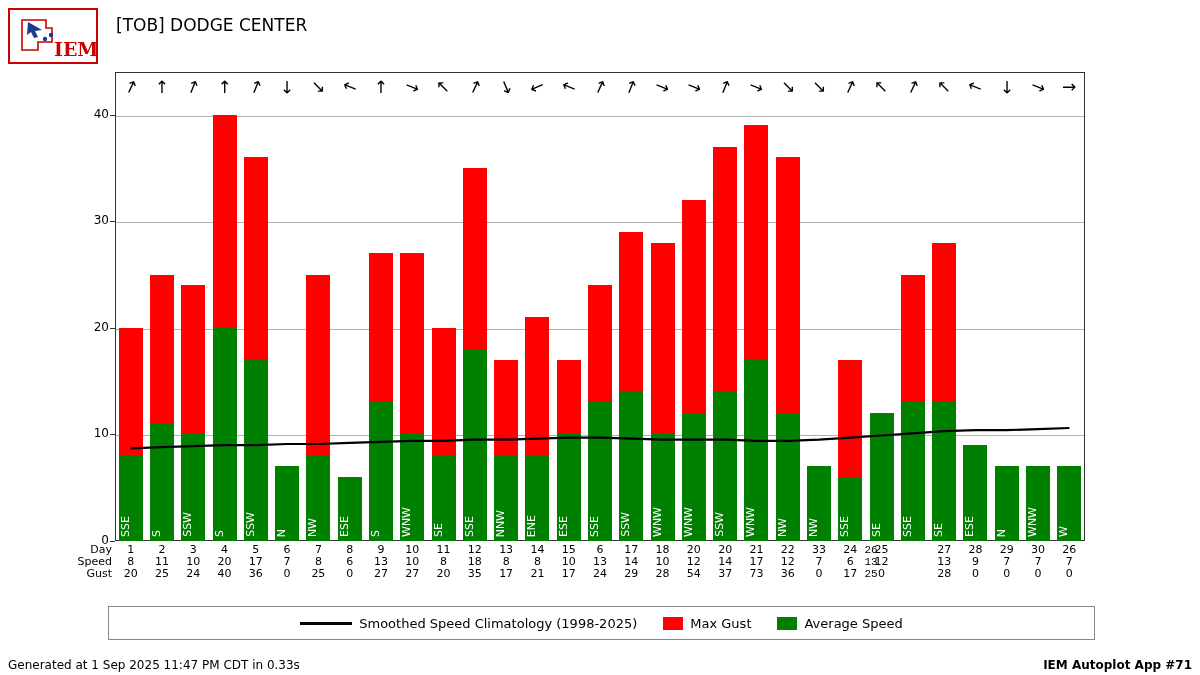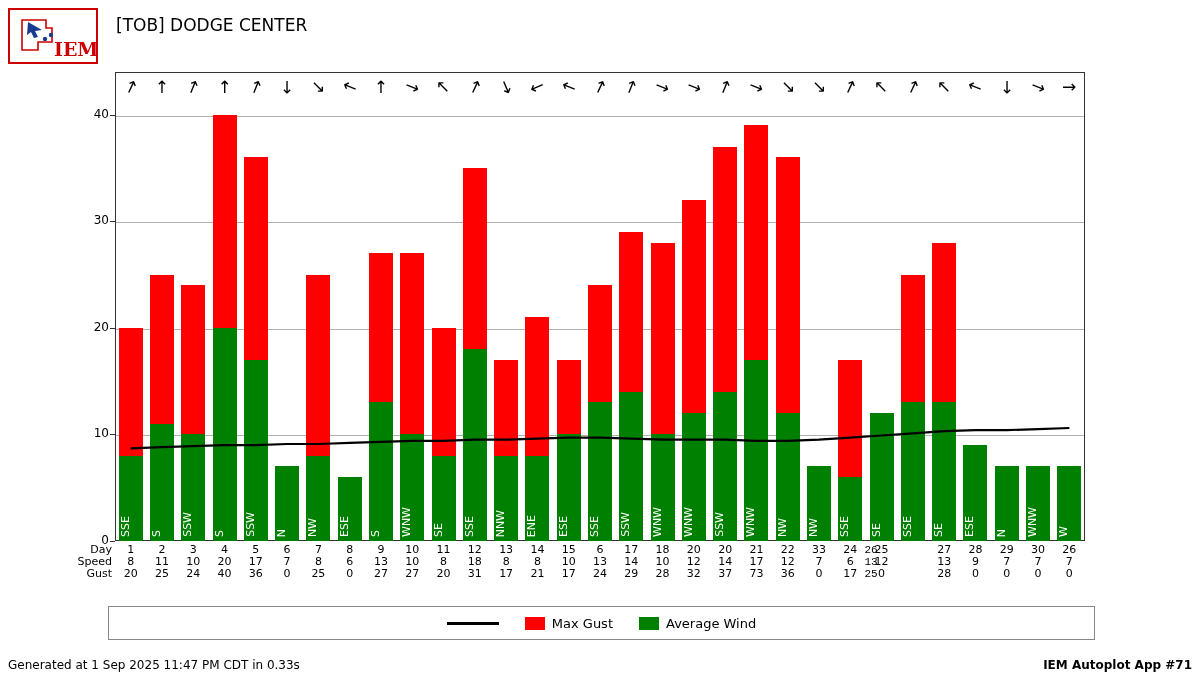--- a/index.html
+++ b/index.html
@@ -386,21 +386,21 @@
       <div>27</div>
     </div>
     <div class="xcol" style="left: 316.548px;">
       <div>11</div>
       <div>8</div>
       <div>20</div>
     </div>
     <div class="xcol" style="left: 347.839px;">
       <div>12</div>
       <div>18</div>
-      <div>31</div>
+      <div>35</div>
     </div>
     <div class="xcol" style="left: 379.129px;">
       <div>13</div>
       <div>8</div>
       <div>17</div>
     </div>
     <div class="xcol" style="left: 410.419px;">
       <div>14</div>
       <div>8</div>
       <div>21</div>
@@ -421,21 +421,21 @@
       <div>29</div>
     </div>
     <div class="xcol" style="left: 535.581px;">
       <div>18</div>
       <div>10</div>
       <div>28</div>
     </div>
     <div class="xcol" style="left: 566.871px;">
       <div>20</div>
       <div>12</div>
-      <div>32</div>
+      <div>54</div>
     </div>
     <div class="xcol" style="left: 598.161px;">
       <div>20</div>
       <div>14</div>
       <div>37</div>
     </div>
     <div class="xcol" style="left: 629.452px;">
       <div>21</div>
       <div>17</div>
       <div>73</div>
@@ -488,28 +488,29 @@
     <div class="xcol" style="left: 942.355px;">
       <div>26</div>
       <div>7</div>
       <div>0</div>
     </div>
   </div>
 
 <div id="legend">
   <div class="leg-item">
     <span class="leg-line"></span>
+    <span>Smoothed Speed Climatology (1998-2025)</span>
   </div>
   <div class="leg-item">
     <span class="leg-sw" style="background:#ff0000"></span>
     <span>Max Gust</span>
   </div>
   <div class="leg-item">
     <span class="leg-sw" style="background:#008000"></span>
-    <span>Average Wind</span>
+    <span>Average Speed</span>
   </div>
 </div>
 
 <div id="foot-left">Generated at 1 Sep 2025 11:47 PM CDT in 0.33s</div>
 <div id="foot-right">IEM Autoplot App #71</div>
 
 <div class="ytick" style="left: 69px; top: 533px;">0</div>
 <div class="ytickmark" style="left: 110px; top: 541px;"></div>
 <div class="ytick" style="left: 69px; top: 426.409px;">10</div>
 <div class="ytickmark" style="left: 110px; top: 434.409px;"></div>

